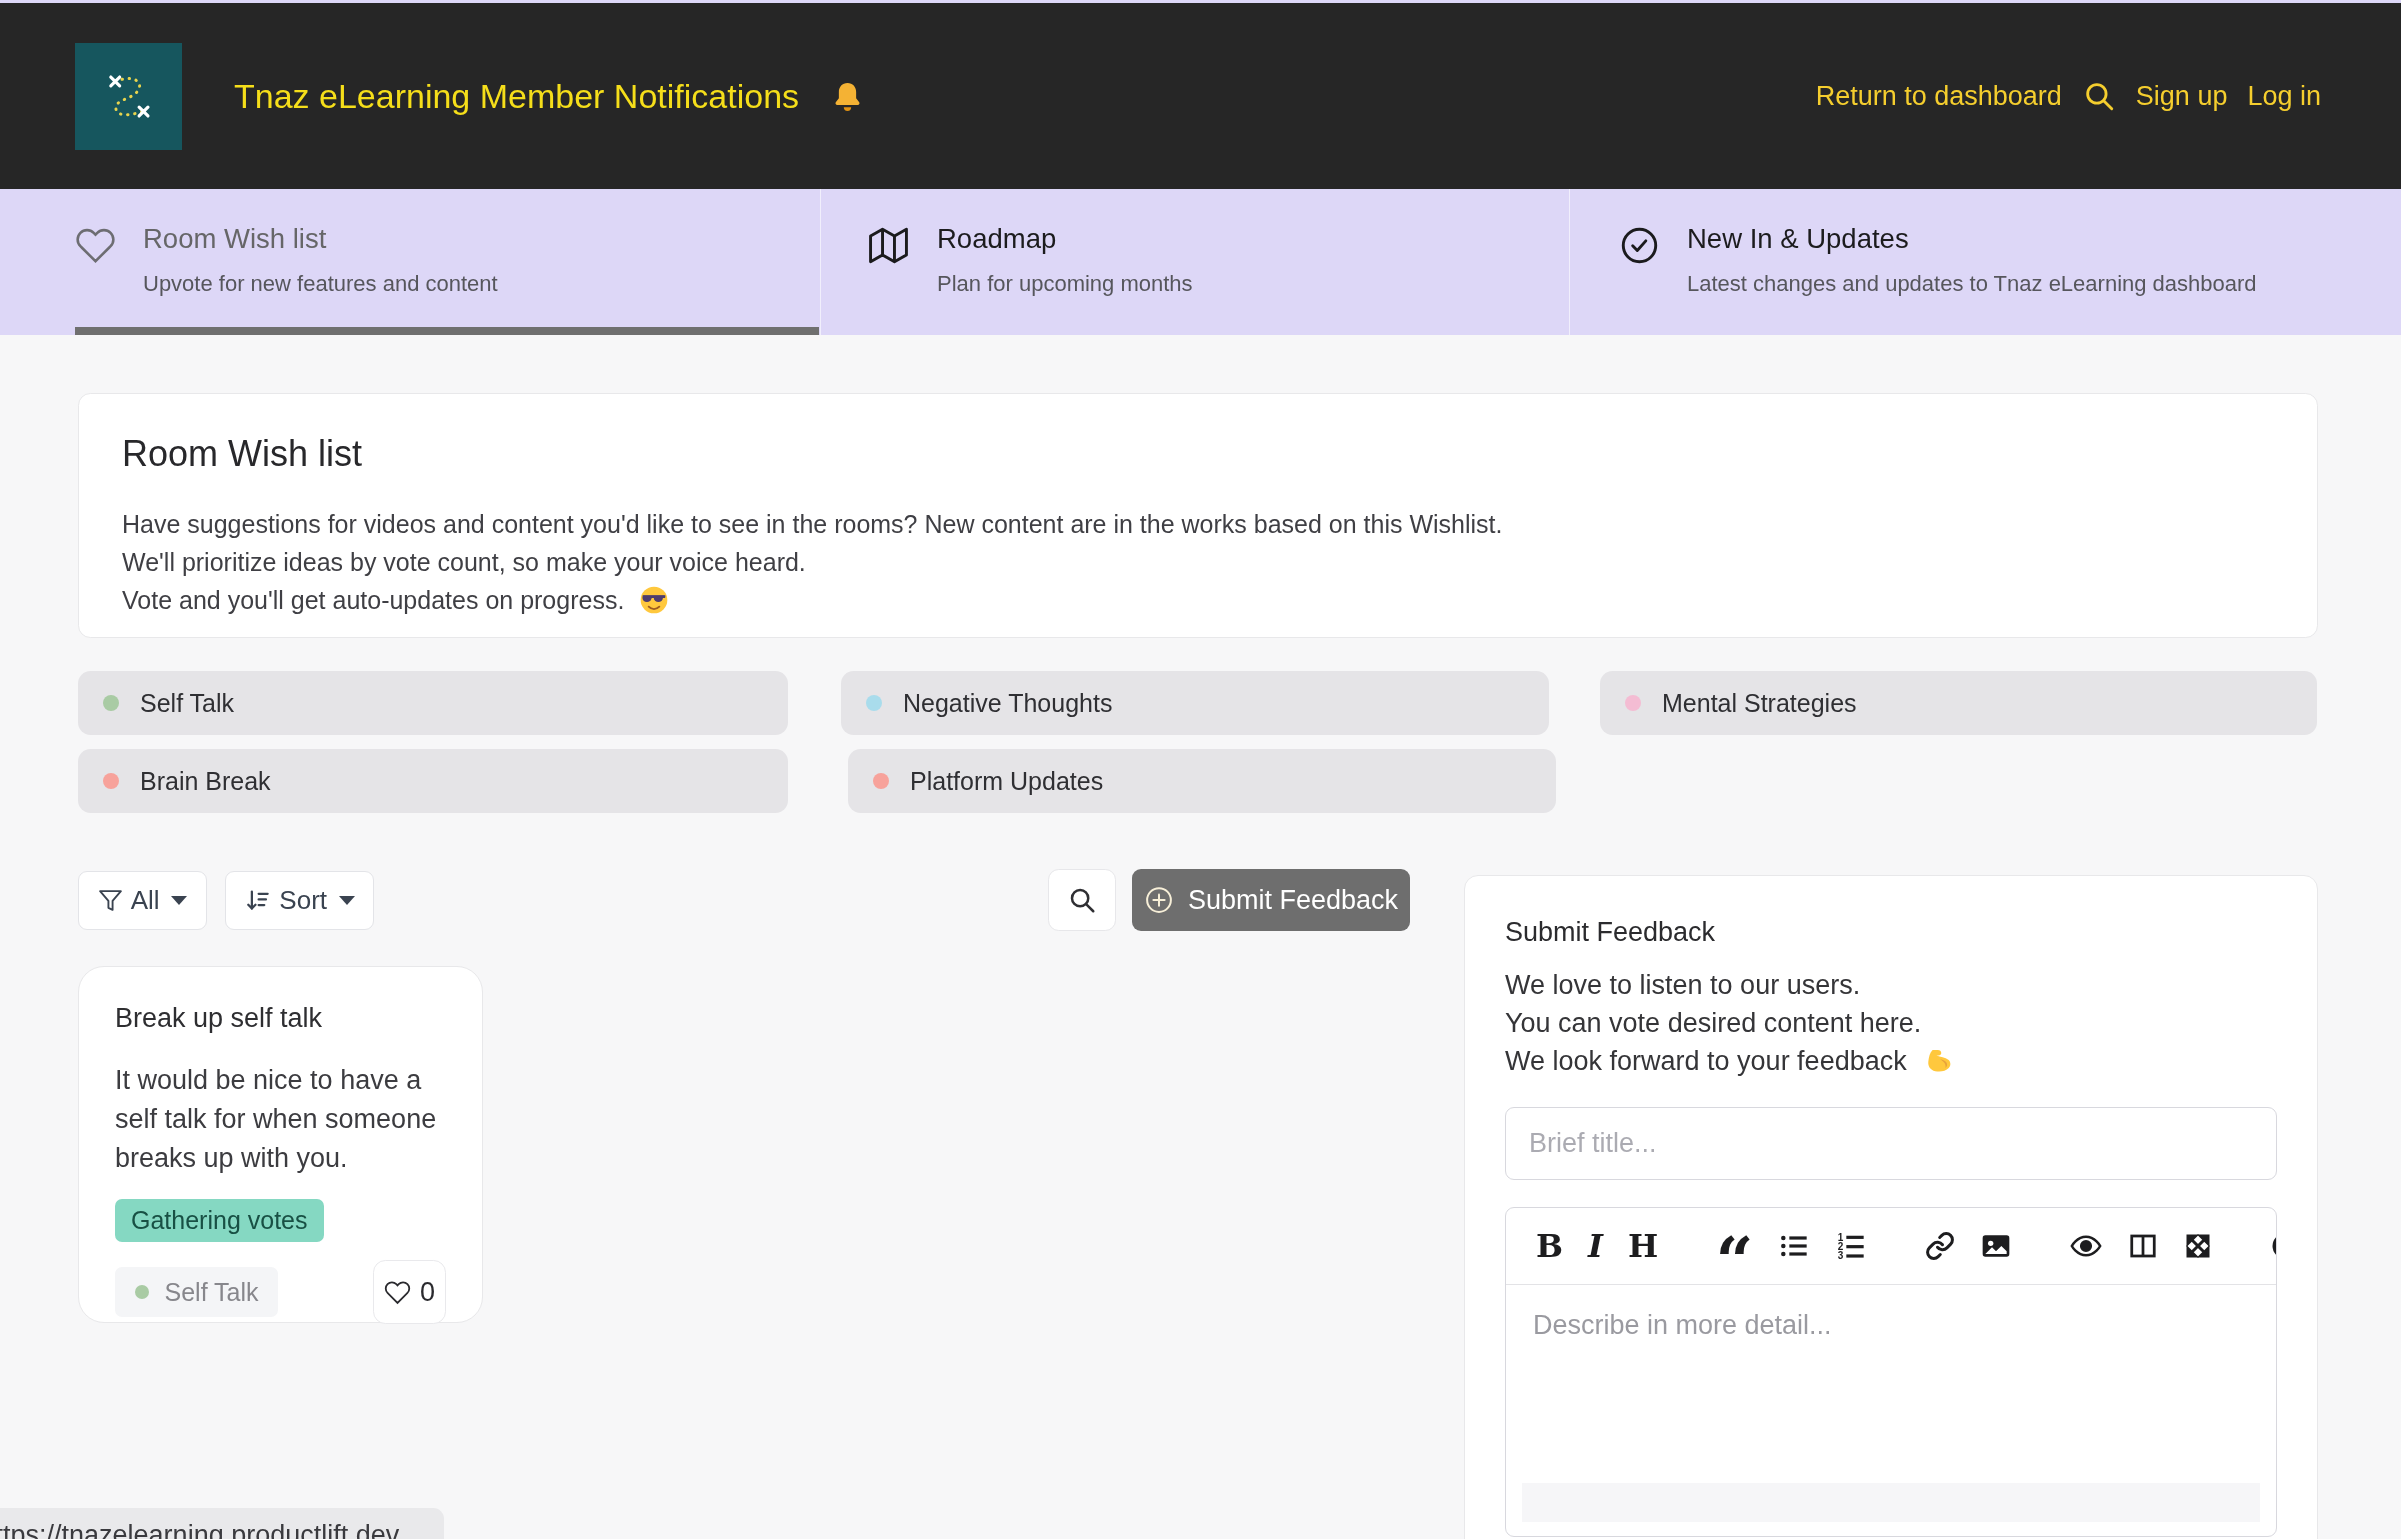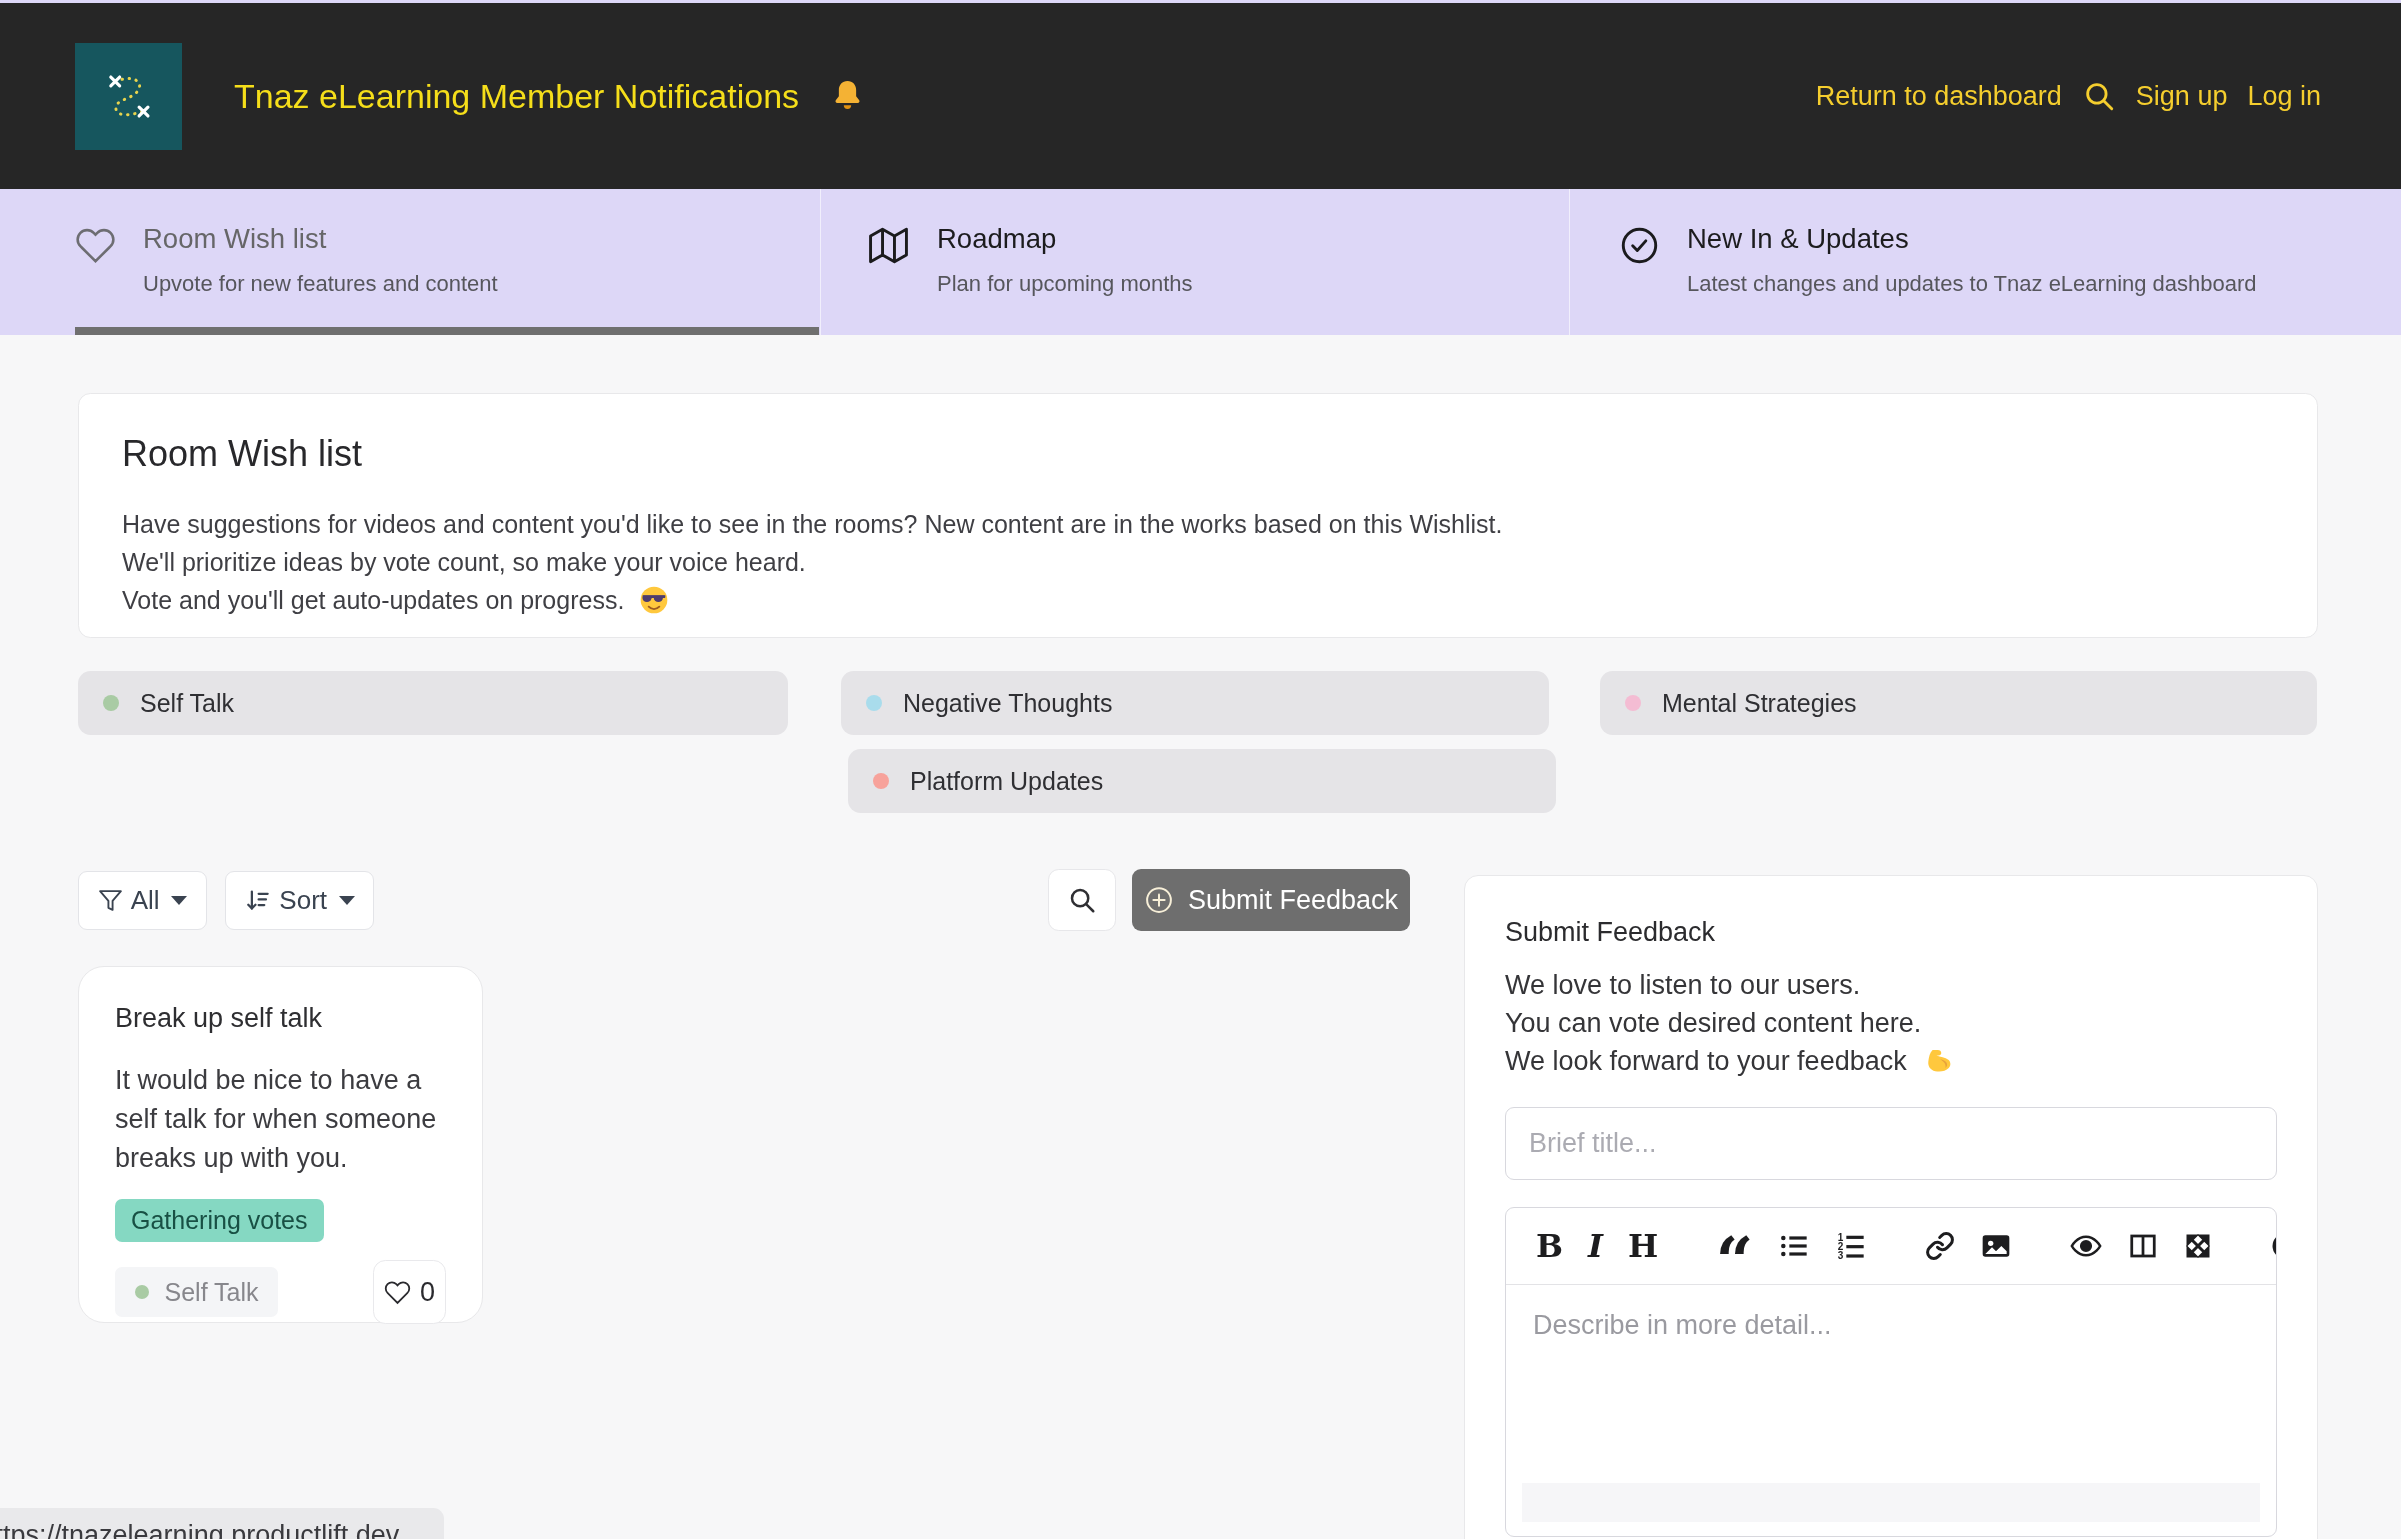--- a/index.html
+++ b/index.html
@@ -4,21 +4,21 @@
 <style>
   html,body{margin:0;padding:0;}
   body{font-family:"Liberation Sans","DejaVu Sans",sans-serif;}
   .page{position:relative;width:2401px;height:1539px;background:#F7F7F8;overflow:hidden;}
 
   
   .top-strip{position:absolute;left:0;top:0;width:100%;height:2.7px;background:#DDD7F7;}
   .header{position:absolute;left:0;top:2.7px;width:100%;height:187px;background:#262626;
           display:flex;align-items:center;padding:0 80px 0 75px;box-sizing:border-box;}
   .logo{width:107px;height:107px;background:#16565E;flex:0 0 auto;display:flex;align-items:center;justify-content:center;}
-  .app-title{margin-left:52px;font-size:34px;color:#F5DE1A;display:flex;align-items:flex-start;gap:30px;white-space:nowrap;}
+  .app-title{margin-left:52px;font-size:34px;color:#F5DE1A;display:flex;align-items:flex-end;gap:30px;white-space:nowrap;}
   .header-right{margin-left:auto;display:flex;align-items:center;gap:20px;font-size:27px;color:#F5CE2E;}
   .hlink{cursor:pointer;white-space:nowrap;}
   .hsearch{display:flex;align-items:center;}
 
   
   .tabbar{position:absolute;left:0;top:189px;width:100%;height:146px;background:#DDD7F7;display:flex;}
   .tab{position:relative;box-sizing:border-box;display:flex;gap:27px;padding-top:34px;}
   .tab1{width:821px;padding-left:75px;border-right:1.8px solid rgba(255,255,255,.6);}
   .tab2{width:749px;padding-left:46px;border-right:1.8px solid rgba(255,255,255,.6);}
   .tab3{width:831px;padding-left:49px;}
@@ -196,20 +196,24 @@
     <span class="clabel">Self Talk</span>
   </div>
   <div class="chip chip2">
     <span class="dot" style="background-color: rgb(169, 220, 236);"></span>
     <span class="clabel">Negative Thoughts</span>
   </div>
   <div class="chip chip3">
     <span class="dot" style="background-color: rgb(244, 188, 211);"></span>
     <span class="clabel">Mental Strategies</span>
   </div>
+  <div class="chip chip4">
+    <span class="dot" style="background-color: rgb(247, 162, 155);"></span>
+    <span class="clabel">Brain Break</span>
+  </div>
   <div class="chip chip5">
     <span class="dot" style="background-color: rgb(247, 162, 155);"></span>
     <span class="clabel">Platform Updates</span>
   </div>
 
   <div class="btn all-btn">
     <svg width="25" height="25" viewBox="0 0 24 24" fill="none" stroke="#3A4350" stroke-width="1.8" stroke-linejoin="round">
       <path d="M22 3H2l8 9.46V19l4 2v-8.54L22 3z"></path>
     </svg>
     <span>All</span>

